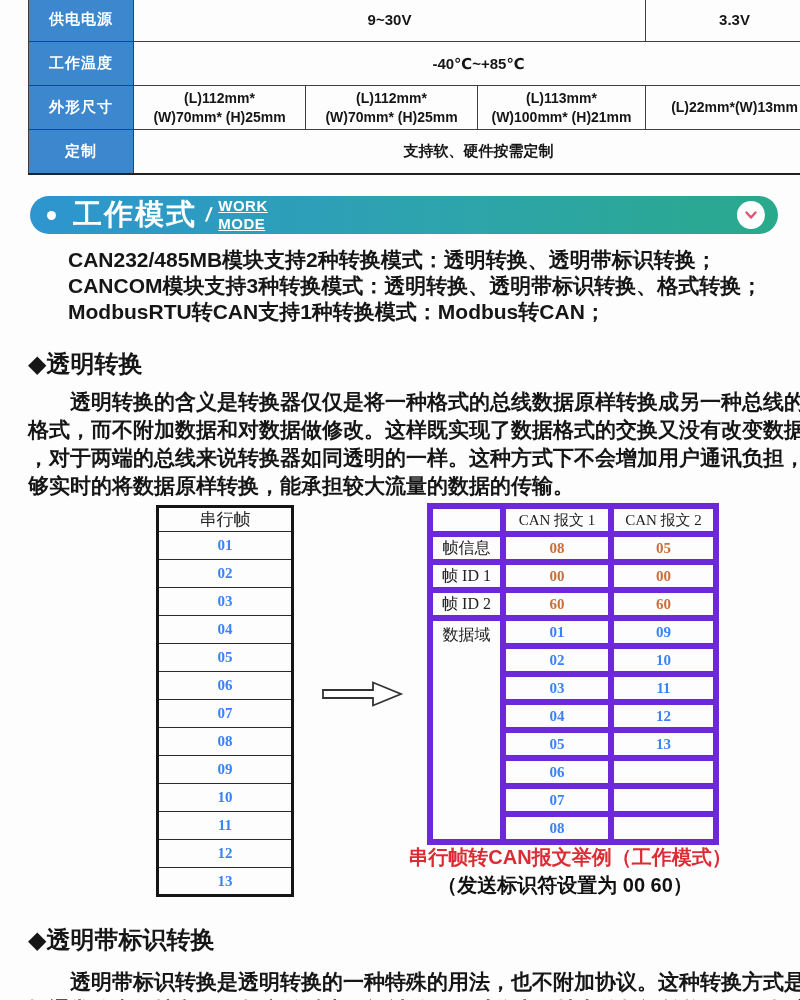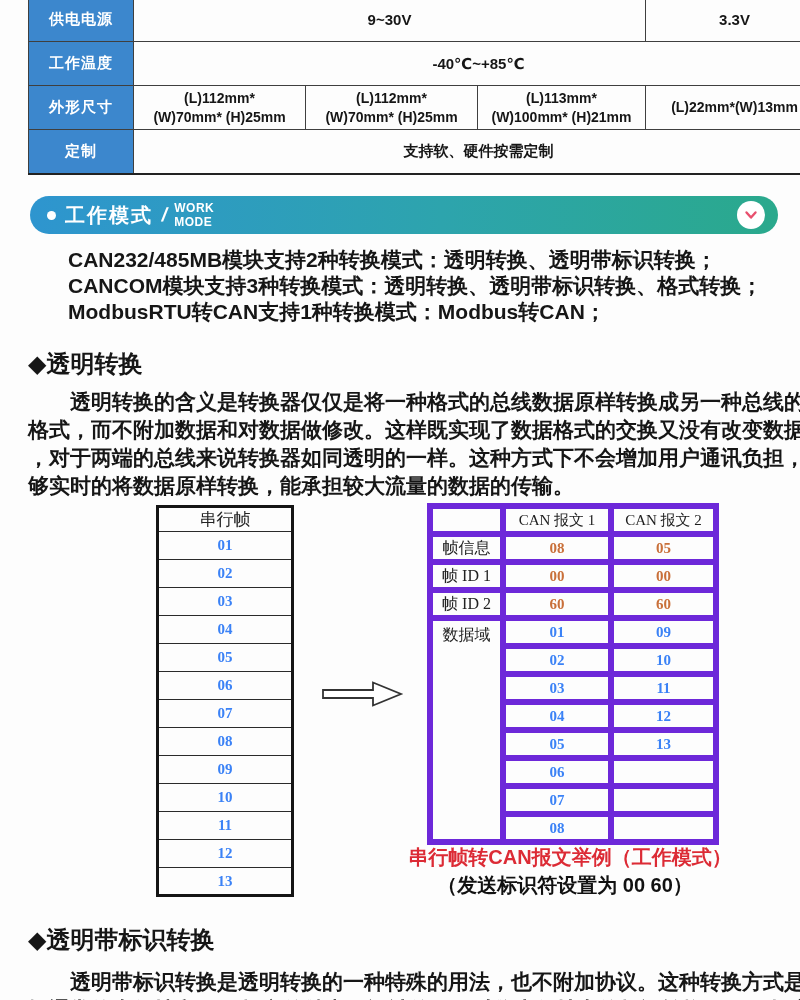--- a/index.html
+++ b/index.html
@@ -14,23 +14,23 @@
   .spec tr{height:44px;}
   .spec{border-bottom:2px solid #222;}
   .spec .th{background:#3c87cd;color:#fff;font-size:15px;letter-spacing:1px;}
   .spec .dim{font-size:14px;line-height:1.35;}
 
   
   .pill{position:absolute;left:30px;top:196px;width:748px;height:38px;border-radius:19px;
         background:linear-gradient(90deg,#2e95cf 0%,#2da4ad 55%,#2aa98c 100%);
         display:flex;align-items:center;padding-left:17px;box-sizing:border-box;color:#fff;}
   .pill .dot{width:9px;height:9px;border-radius:50%;background:#fff;margin-right:9px;flex:none;}
-  .pill .t{font-size:20px;font-weight:bold;letter-spacing:2px;}
+  .pill .t{font-size:29px;font-weight:bold;letter-spacing:2px;margin-left:8px;}
   .pill .sl{font-size:19px;margin:0 7px 0 9px;font-weight:bold;transform:skewX(-12deg);}
-  .pill .sub{font-size:12px;line-height:1.2;font-weight:bold;letter-spacing:.5px;}
+  .pill .sub{font-size:15px;line-height:1.2;font-weight:bold;letter-spacing:.5px;text-decoration:underline;}
   .pill .chev{position:absolute;right:13px;top:5px;width:28px;height:28px;border-radius:50%;
               background:#fff;display:flex;align-items:center;justify-content:center;cursor:pointer;}
 
   
   .intro{position:absolute;left:68px;top:247px;font-size:21px;font-weight:600;line-height:26px;white-space:nowrap;}
   .h1{position:absolute;left:28px;font-size:24px;font-weight:bold;white-space:nowrap;text-align:right;}
   .para{position:absolute;left:28px;font-size:21px;font-weight:600;line-height:28px;white-space:nowrap;}
 
   
   .serial{position:absolute;left:156px;top:505px;width:138px;border:3px solid #151515;

